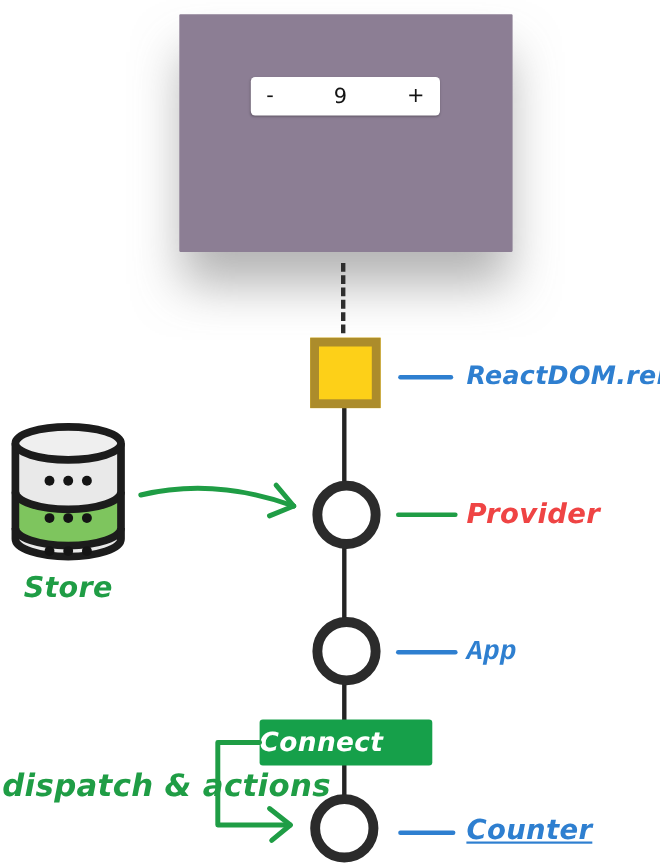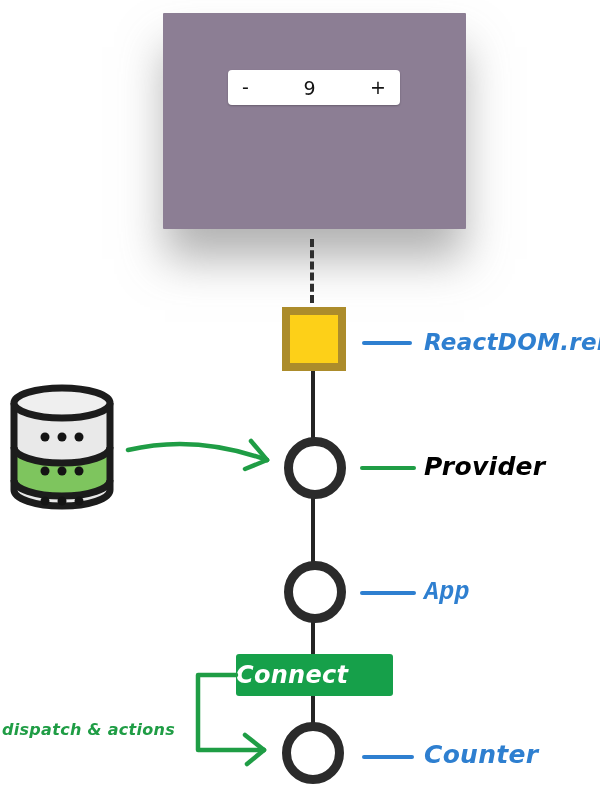--- a/index.html
+++ b/index.html
@@ -54,26 +54,26 @@
   .tick.reactdom{left:362px;top:341px;width:50px;background:#2E7FD0;}
   .tick.provider{left:360px;top:466px;width:56px;background:#1F9D45;}
   .tick.app{left:360px;top:591px;width:56px;background:#2E7FD0;}
   .tick.counter{left:362px;top:755px;width:52px;background:#2E7FD0;}
   
   .hand{
     position:absolute;font-family:"DejaVu Sans",sans-serif;
     font-style:italic;font-weight:bold;letter-spacing:0.3px;white-space:nowrap;
   }
   .lbl-reactdom{left:424px;top:329px;font-size:23px;color:#2E7FD0;}
-  .lbl-provider{left:424px;top:452px;font-size:25px;color:#000000;text-align:right;}
+  .lbl-provider{left:424px;top:452px;font-size:25px;color:#ef4444;text-align:right;}
   .lbl-app{left:424px;top:578px;font-size:25px;color:#2E7FD0;font-family:Liberation Mono, monospace;}
-  .lbl-counter{left:424px;top:740px;font-size:25px;color:#2E7FD0;}
+  .lbl-counter{left:424px;top:740px;font-size:25px;color:#2E7FD0;text-decoration:underline;}
   .lbl-connect{font-size:24px;color:#ffffff;position:static;}
   .lbl-store{left:6px;top:520px;width:112px;text-align:center;font-size:26px;color:#1F9D45;}
-  .lbl-dispatch{left:2px;top:698px;font-size:16px;color:#1F9D45;margin-top:22px;}
+  .lbl-dispatch{left:2px;top:698px;font-size:28px;color:#1F9D45;}
   
   .store-icon{position:absolute;left:6px;top:381px;}
   .store-arrow{position:absolute;left:120px;top:432px;}
   .dispatch-arrow{position:absolute;left:190px;top:665px;}
 </style>
 </head>
 <body>
 
 <div class="page">
 
@@ -122,20 +122,21 @@
         <circle cx="56" cy="56" r="4.5"></circle>
         <circle cx="73" cy="56" r="4.5"></circle>
       <circle cx="39" cy="90" r="4.5"></circle>
         <circle cx="56" cy="90" r="4.5"></circle>
         <circle cx="73" cy="90" r="4.5"></circle>
       <circle cx="39" cy="120" r="4.5"></circle>
         <circle cx="56" cy="120" r="4.5"></circle>
         <circle cx="73" cy="120" r="4.5"></circle>
     </g>
   </svg>
+  <div class="hand lbl-store">Store</div>
 
   <svg class="store-arrow" width="160" height="48" viewBox="0 0 160 48" xmlns="http://www.w3.org/2000/svg">
     <g fill="none" stroke="#1F9D45" stroke-width="4.5" stroke-linecap="round">
       <path d="M8,18 Q75,2 147,28"></path>
       <path d="M147,28 L131,9"></path>
       <path d="M147,28 L125,37"></path>
     </g>
   </svg>
 
   <div class="hand lbl-dispatch">dispatch &amp; actions</div>

